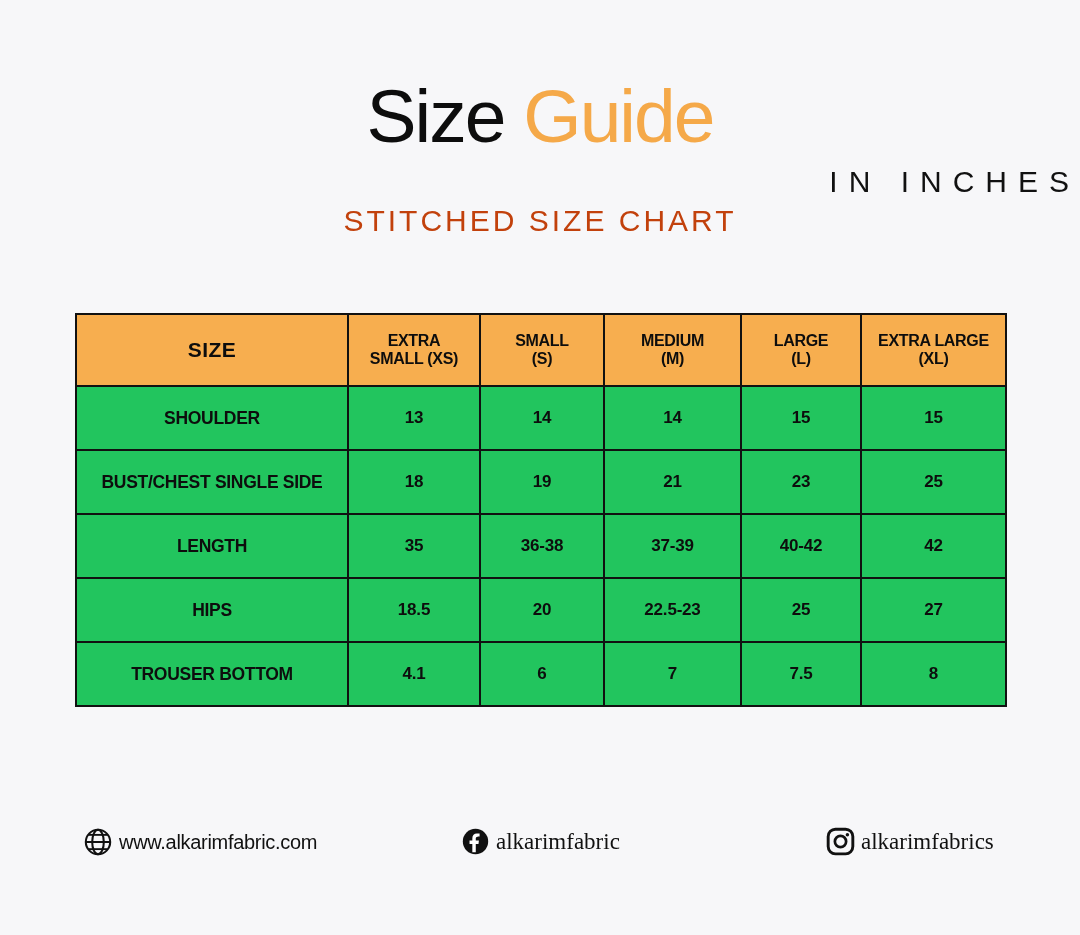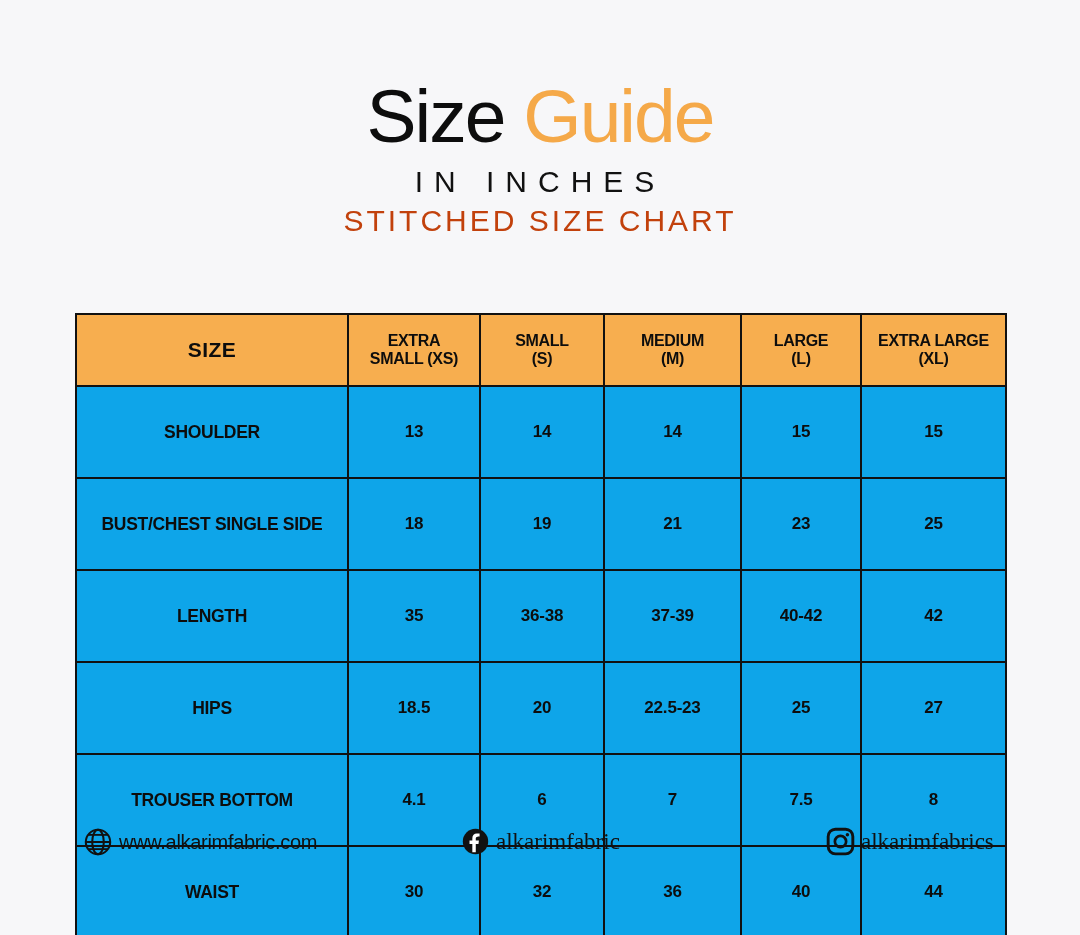--- a/index.html
+++ b/index.html
@@ -47,20 +47,21 @@
     color: #f5a949;
   }
 
   .subtitle-inches {
     margin: 10px 0 0 0;
     font-size: 30px;
     font-weight: 400;
     letter-spacing: 11px;
     color: #111111;
     line-height: 1.1;
+    text-align: right;
   }
 
   .subtitle-chart {
     margin: 6px 0 0 0;
     font-size: 30px;
     font-weight: 400;
     letter-spacing: 3px;
     color: #c2410c;
     line-height: 1.1;
   }
@@ -95,26 +96,26 @@
     font-size: 16px;
     line-height: 1.12;
     letter-spacing: -0.3px;
   }
   table.size-table thead th.col-size {
     font-size: 21px;
     letter-spacing: 0.5px;
   }
 
   table.size-table tbody td {
-    background: #0ea5e9;
+    background: #22c55e;
     height: 58px;
     font-weight: 700;
     font-size: 17px;
     letter-spacing: -0.2px;
-    padding: 16px;
+    padding: 2px;
   }
   table.size-table tbody td.row-label {
     font-size: 17.5px;
     letter-spacing: -0.3px;
   }
 
   
   col.c-label { width: 272px; }
   col.c-xs    { width: 132px; }
   col.c-s     { width: 124px; }
@@ -245,28 +246,20 @@
           <td>25</td>
           <td>27</td>
         </tr>
         <tr>
           <td class="row-label">TROUSER BOTTOM</td>
           <td>4.1</td>
           <td>6</td>
           <td>7</td>
           <td>7.5</td>
           <td>8</td>
-        </tr>
-        <tr>
-          <td class="row-label">WAIST</td>
-          <td>30</td>
-          <td>32</td>
-          <td>36</td>
-          <td>40</td>
-          <td>44</td>
         </tr>
       </tbody>
     </table>
   </div>
 
   <div class="footer">
 
     <div class="footer-item site">
       <span class="ico">
         <svg viewBox="0 0 32 32" width="30" height="30" aria-hidden="true">

